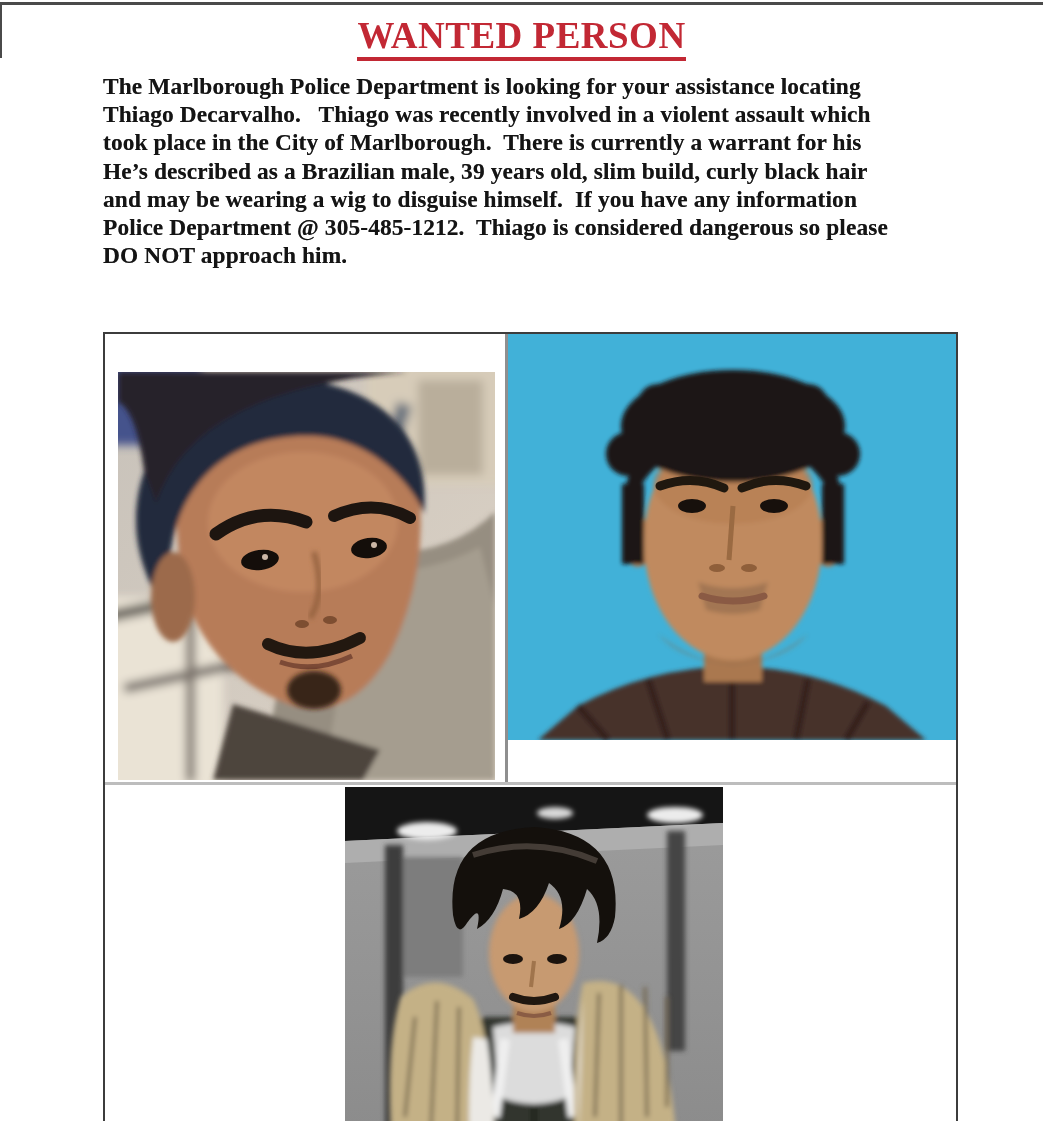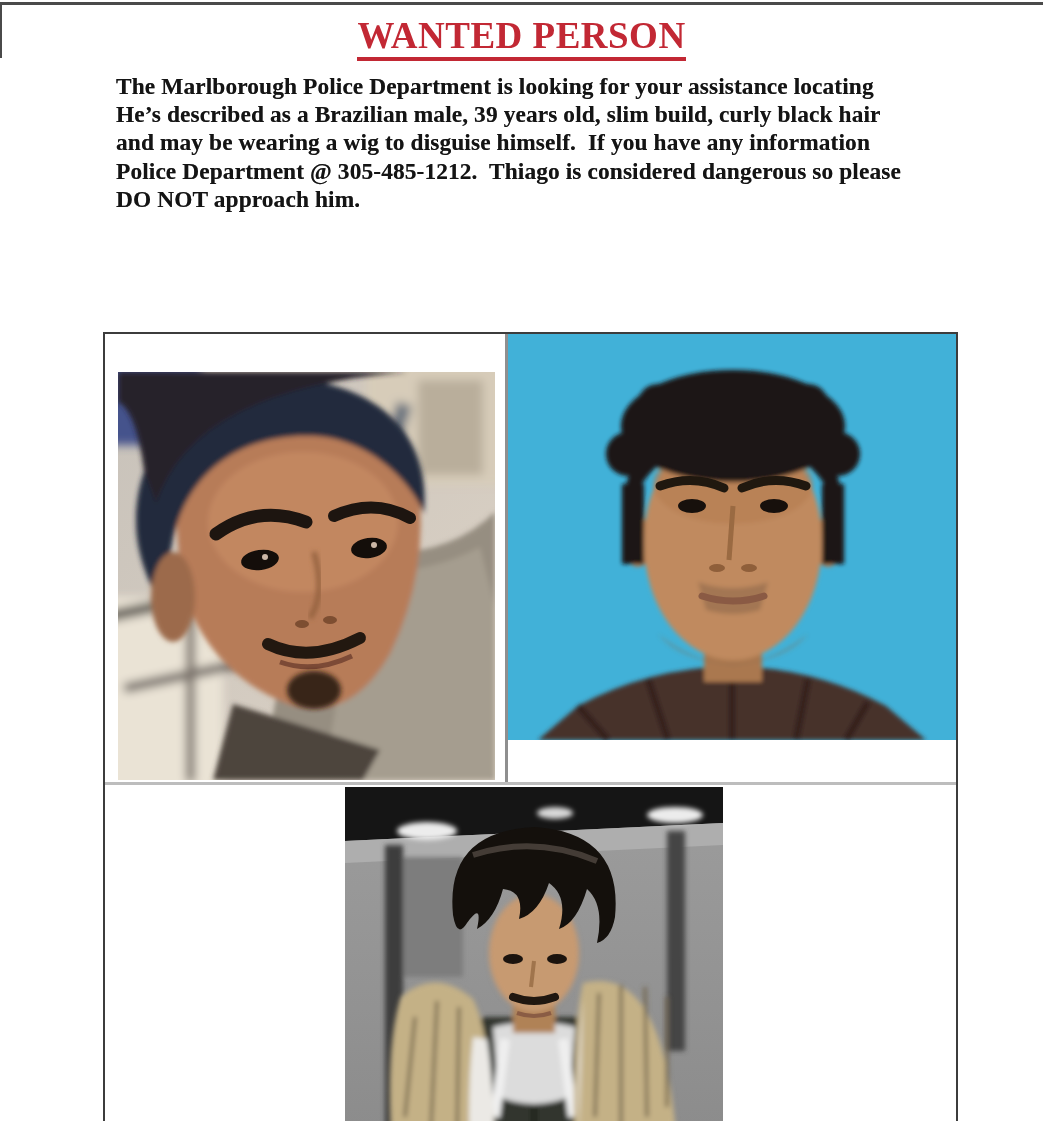--- a/index.html
+++ b/index.html
@@ -22,21 +22,21 @@
     letter-spacing:0.5px;
   }
   #poster-title .u{
     display:inline-block;
     border-bottom:4px solid currentColor;
     padding-bottom:1px;
     line-height:1.05;
   }
 
   #intro{
-    position:absolute;left:116px;top:72px;width:905px;
+    position:absolute;left:103px;top:72px;width:905px;
     font-size:23.4px;font-weight:bold;color:#141414;
     letter-spacing:0.1px;
   }
   #intro .line{
     white-space:pre;
     line-height:28.2px;
     text-shadow:0 0 0.5px rgba(20,20,20,0.55);
   }
 
   
@@ -64,20 +64,22 @@
 
   <div id="top-rule"></div>
   <div id="left-edge"></div>
 
   <div id="poster-title">
     <span class="u">WANTED PERSON</span>
   </div>
 
   <div id="intro">
     <div class="line">The Marlborough Police Department is looking for your assistance locating</div>
+    <div class="line">Thiago Decarvalho.   Thiago was recently involved in a violent assault which</div>
+    <div class="line">took place in the City of Marlborough.  There is currently a warrant for his</div>
     <div class="line">He’s described as a Brazilian male, 39 years old, slim build, curly black hair</div>
     <div class="line">and may be wearing a wig to disguise himself.  If you have any information</div>
     <div class="line">Police Department @ 305-485-1212.  Thiago is considered dangerous so please</div>
     <div class="line">DO NOT approach him.</div>
   </div>
 
   <div id="photo-box">
 
     <div id="cell-left">
       <svg id="photo-selfie" class="photo" viewBox="0 0 377 408" preserveAspectRatio="none">

